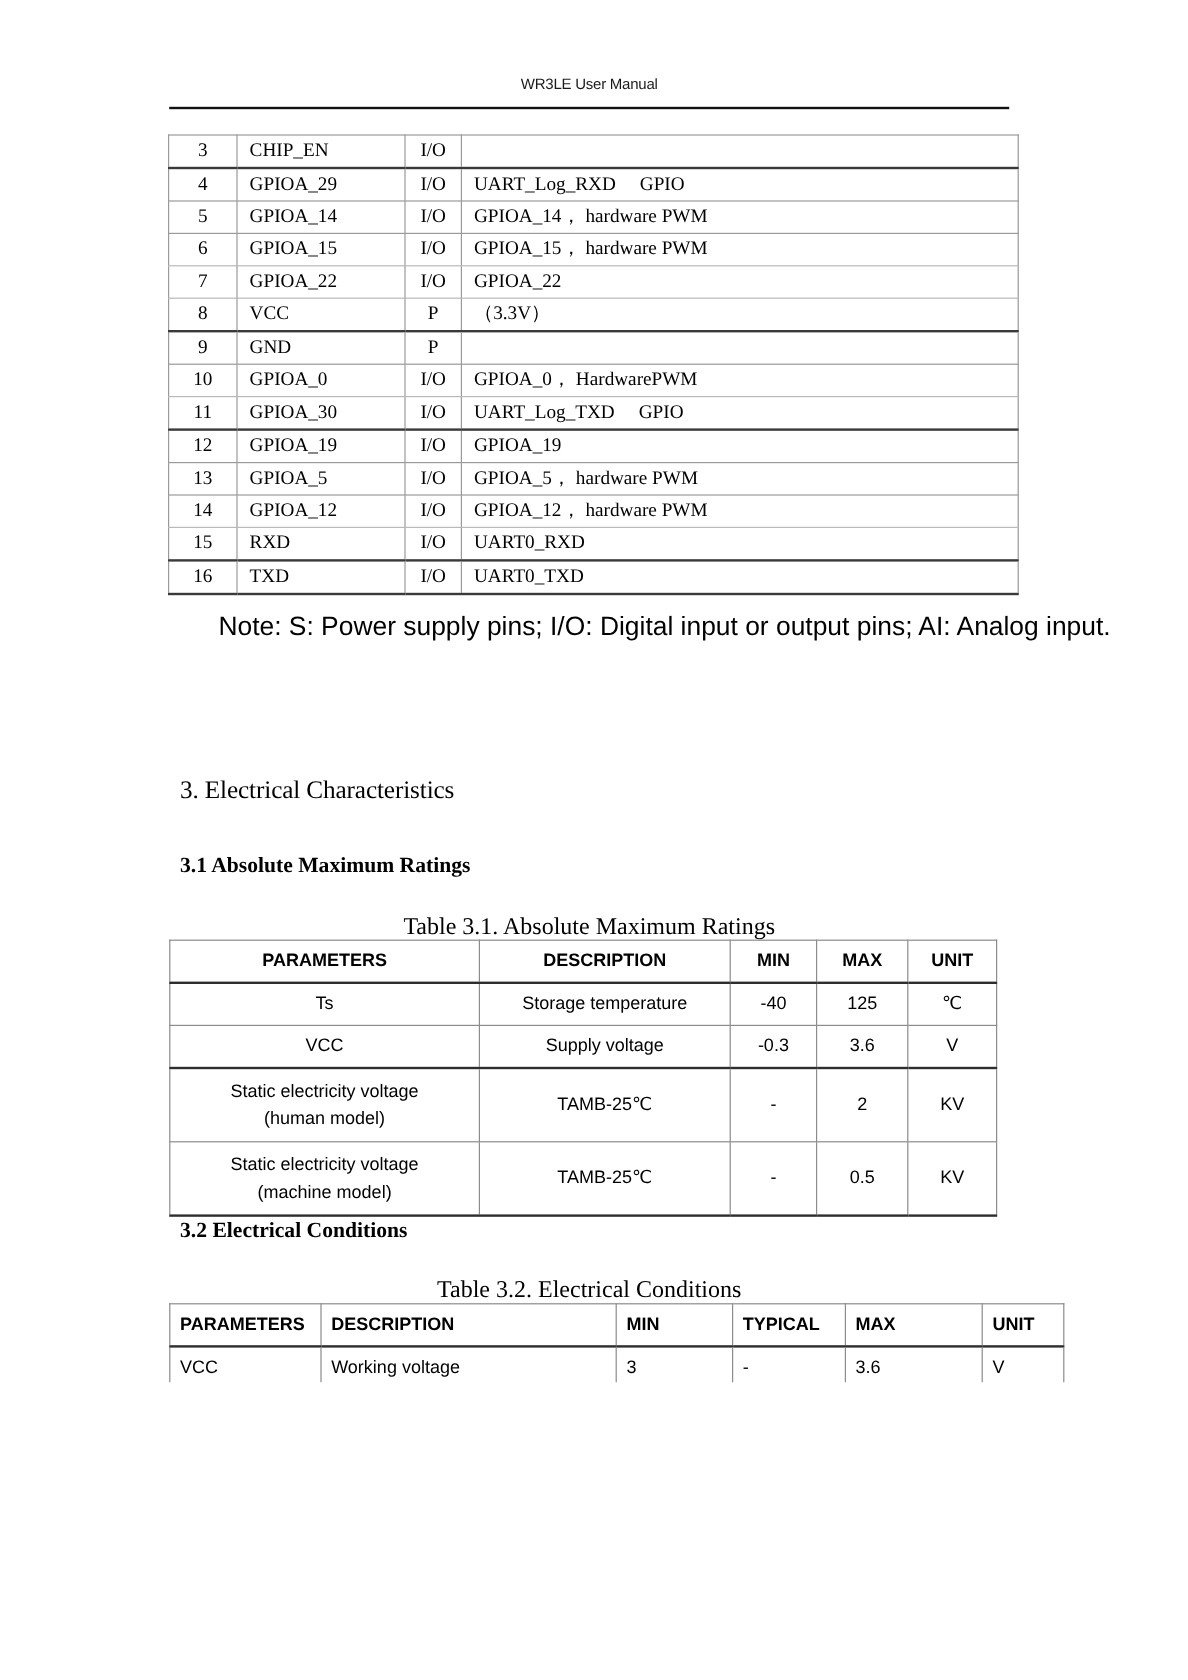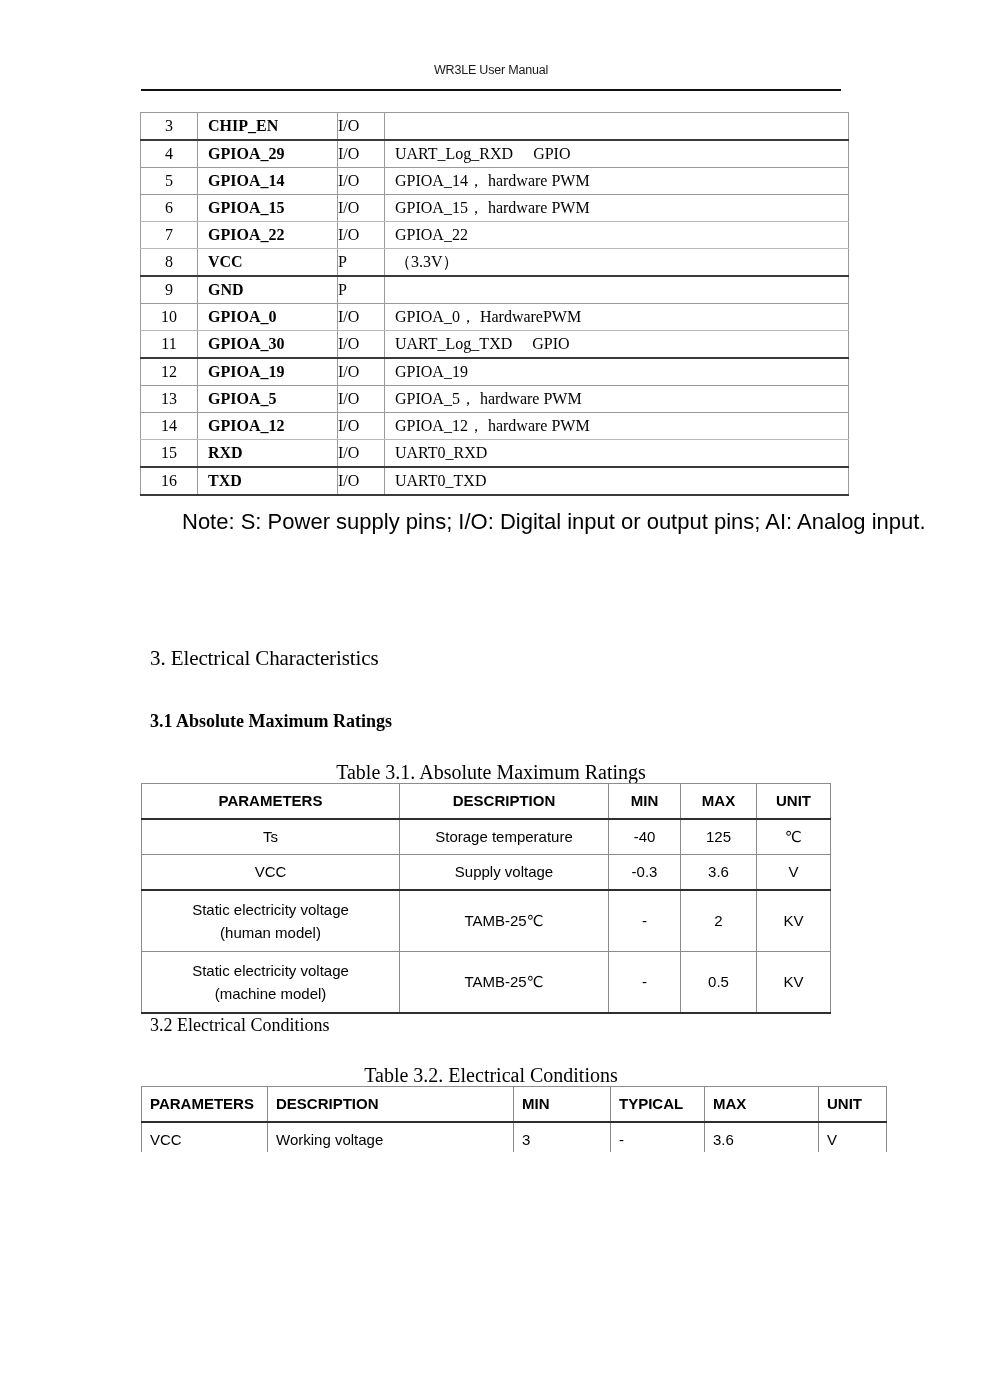--- a/index.html
+++ b/index.html
@@ -66,25 +66,24 @@
     white-space: nowrap;
     overflow: hidden;
   }
   .pin-table td.c-num {
     width: 56px;
     text-align: center;
   }
   .pin-table td.c-name {
     width: 129px;
     padding-left: 10px;
-    font-weight: bold;
   }
   .pin-table td.c-type {
     width: 46px;
-    text-align: left;
+    text-align: center;
   }
   .pin-table td.c-desc {
     padding-left: 10px;
   }
   
   .pin-table tr.hb td { border-bottom-color: #3a3a3a; border-bottom-width: 2px; }
   .pin-table tr.lb td { border-bottom-color: #b9b9b9; }
 
   
   .note {
@@ -112,21 +111,21 @@
     top: 711px;
     font-size: 18px;
     font-weight: bold;
     font-family: "Liberation Serif", "DejaVu Serif", serif;
   }
   .h2-b {
     position: absolute;
     left: 150px;
     top: 1015px;
     font-size: 18px;
-    font-weight: normal;
+    font-weight: bold;
     font-family: "Liberation Serif", "DejaVu Serif", serif;
   }
 
   
   .caption {
     position: absolute;
     width: 700px;
     left: 141px;
     text-align: center;
     font-size: 20px;

